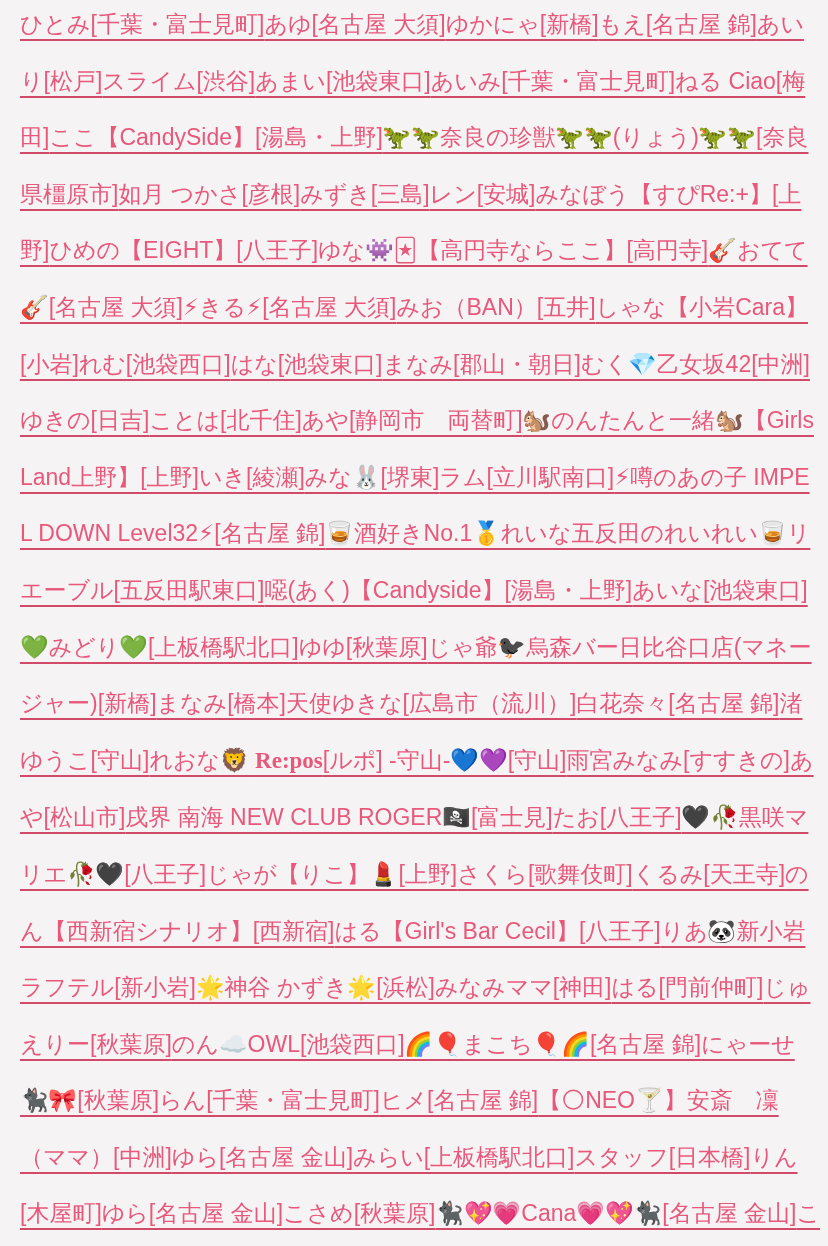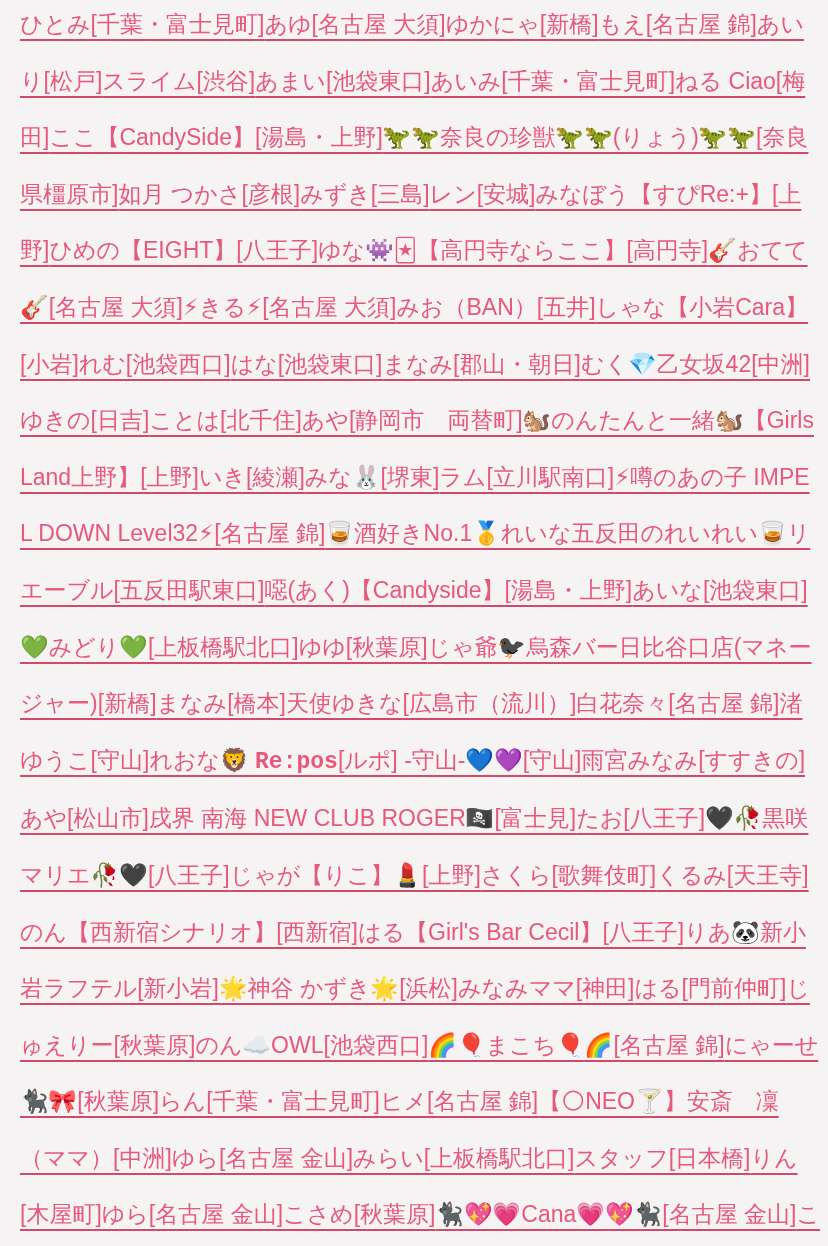--- a/index.html
+++ b/index.html
@@ -24,21 +24,21 @@
   }
   .link-flow a{
     color:var(--link);
     text-decoration:underline;
     text-decoration-color:var(--underline);
     text-decoration-thickness:2px;
     text-underline-offset:7px;
   }
   .link-flow a b{
     font-weight:bold;
-    font-family:Liberation Mono, monospace;
+    font-family:Liberation Serif, serif;
   }
 </style>
 </head>
 <body>
 
 <main>
   <p class="link-flow"><a href="#">ひとみ[千葉・富士見町]</a><a href="#">あゆ[名古屋 大須]</a><a href="#">ゆかにゃ[新橋]</a><a href="#">もえ[名古屋 錦]</a><a href="#">あいり[松戸]</a><a href="#">スライム[渋谷]</a><a href="#">あまい[池袋東口]</a><a href="#">あいみ[千葉・富士見町]</a><a href="#">ねる Ciao[梅田]</a><a href="#">ここ【CandySide】[湯島・上野]</a><a href="#">🦖🦖奈良の珍獣🦖🦖(りょう)🦖🦖[奈良県橿原市]</a><a href="#">如月 つかさ[彦根]</a><a href="#">みずき[三島]</a><a href="#">レン[安城]</a><a href="#">みなぼう【すぴRe:+】[上野]</a><a href="#">ひめの【EIGHT】[八王子]</a><a href="#">ゆな👾🃏【高円寺ならここ】[高円寺]</a><a href="#">🎸おてて🎸[名古屋 大須]</a><a href="#">⚡きる⚡[名古屋 大須]</a><a href="#">みお（BAN）[五井]</a><a href="#">しゃな【小岩Cara】[小岩]</a><a href="#">れむ[池袋西口]</a><a href="#">はな[池袋東口]</a><a href="#">まなみ[郡山・朝日]</a><a href="#">むく💎乙女坂42[中洲]</a><a href="#">ゆきの[日吉]</a><a href="#">ことは[北千住]</a><a href="#">あや[静岡市　両替町]</a><a href="#">🐿️のんたんと一緒🐿️【Girls Land上野】[上野]</a><a href="#">いき[綾瀬]</a><a href="#">みな🐰[堺東]</a><a href="#">ラム[立川駅南口]</a><a href="#">⚡噂のあの子 IMPEL DOWN Level32⚡[名古屋 錦]</a><a href="#">🥃酒好きNo.1🥇れいな五反田のれいれい🥃リエーブル[五反田駅東口]</a><a href="#">噁(あく)【Candyside】[湯島・上野]</a><a href="#">あいな[池袋東口]</a><a href="#">💚みどり💚[上板橋駅北口]</a><a href="#">ゆゆ[秋葉原]</a><a href="#">じゃ爺🐦‍⬛烏森バー日比谷口店(マネージャー)[新橋]</a><a href="#">まなみ[橋本]</a><a href="#">天使ゆきな[広島市（流川）]</a><a href="#">白花奈々[名古屋 錦]</a><a href="#">渚 ゆうこ[守山]</a><a href="#">れおな🦁 <b>Re:pos</b>[ルポ] -守山-💙💜[守山]</a><a href="#">雨宮みなみ[すすきの]</a><a href="#">あや[松山市]</a><a href="#">戌界 南海 NEW CLUB ROGER🏴‍☠️[富士見]</a><a href="#">たお[八王子]</a><a href="#">🖤🥀黒咲マリエ🥀🖤[八王子]</a><a href="#">じゃが【りこ】💄[上野]</a><a href="#">さくら[歌舞伎町]</a><a href="#">くるみ[天王寺]</a><a href="#">のん【西新宿シナリオ】[西新宿]</a><a href="#">はる【Girl's Bar Cecil】[八王子]</a><a href="#">りあ🐼新小岩ラフテル[新小岩]</a><a href="#">🌟神谷 かずき🌟[浜松]</a><a href="#">みなみママ[神田]</a><a href="#">はる[門前仲町]</a><a href="#">じゅえりー[秋葉原]</a><a href="#">のん☁️OWL[池袋西口]</a><a href="#">🌈🎈まこち🎈🌈[名古屋 錦]</a><a href="#">にゃーせ🐈‍⬛🎀[秋葉原]</a><a href="#">らん[千葉・富士見町]</a><a href="#">ヒメ[名古屋 錦]</a><a href="#">【🌕NEO🍸】安斎　凜（ママ）[中洲]</a><a href="#">ゆら[名古屋 金山]</a><a href="#">みらい[上板橋駅北口]</a><a href="#">スタッフ[日本橋]</a><a href="#">りん[木屋町]</a><a href="#">ゆら[名古屋 金山]</a><a href="#">こさめ[秋葉原]</a><a href="#">🐈‍⬛💖💗Cana💗💖🐈‍⬛[名古屋 金山]</a><a href="#">こころ[吉祥寺南口]</a></p>
 </main>
 
 </body></html>

